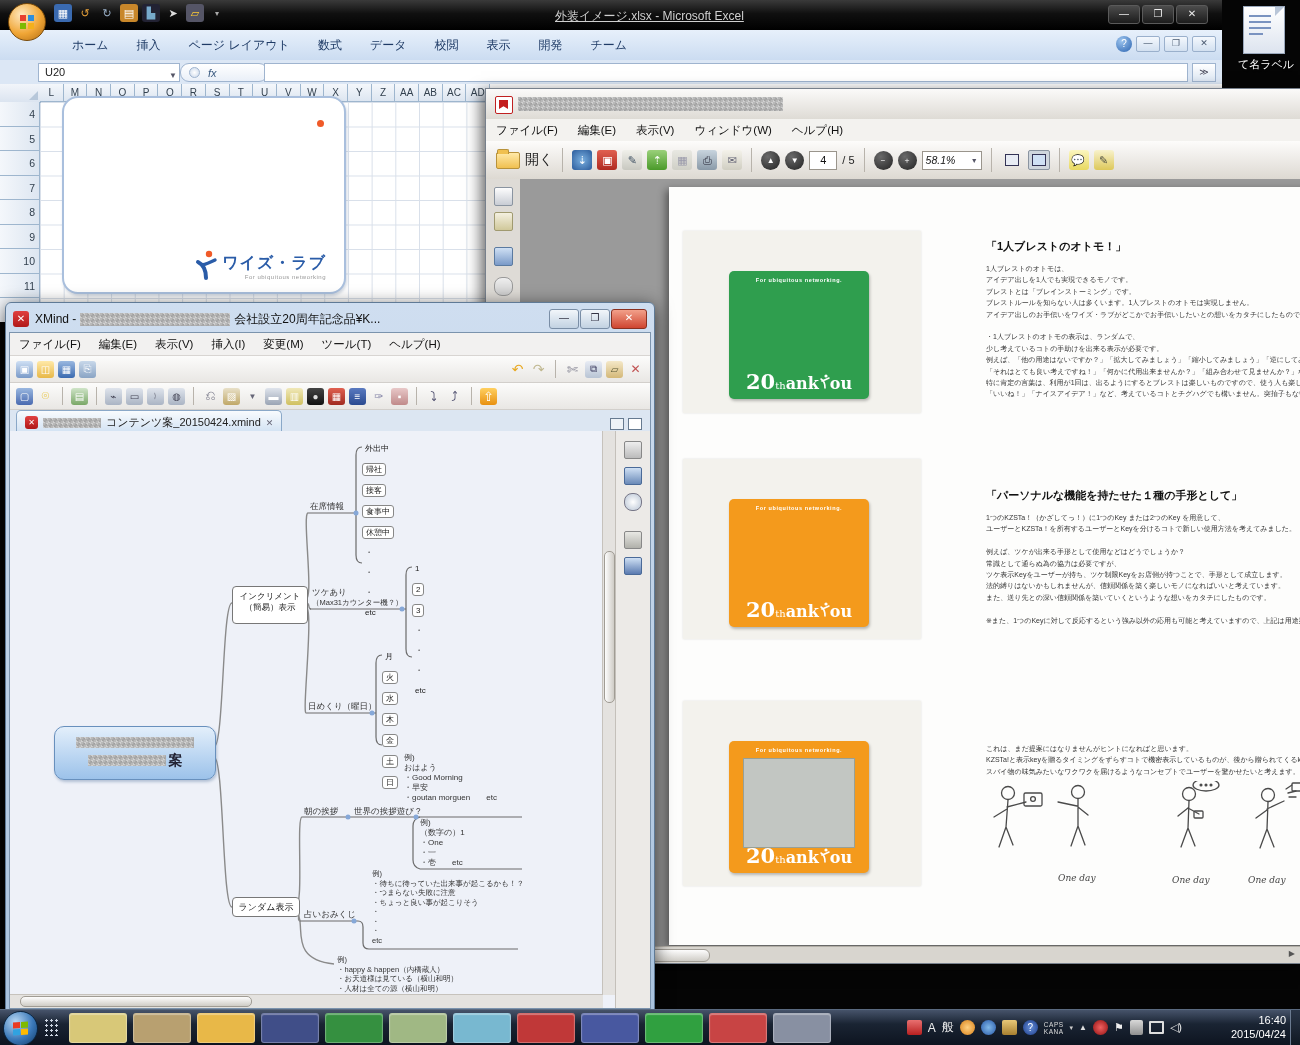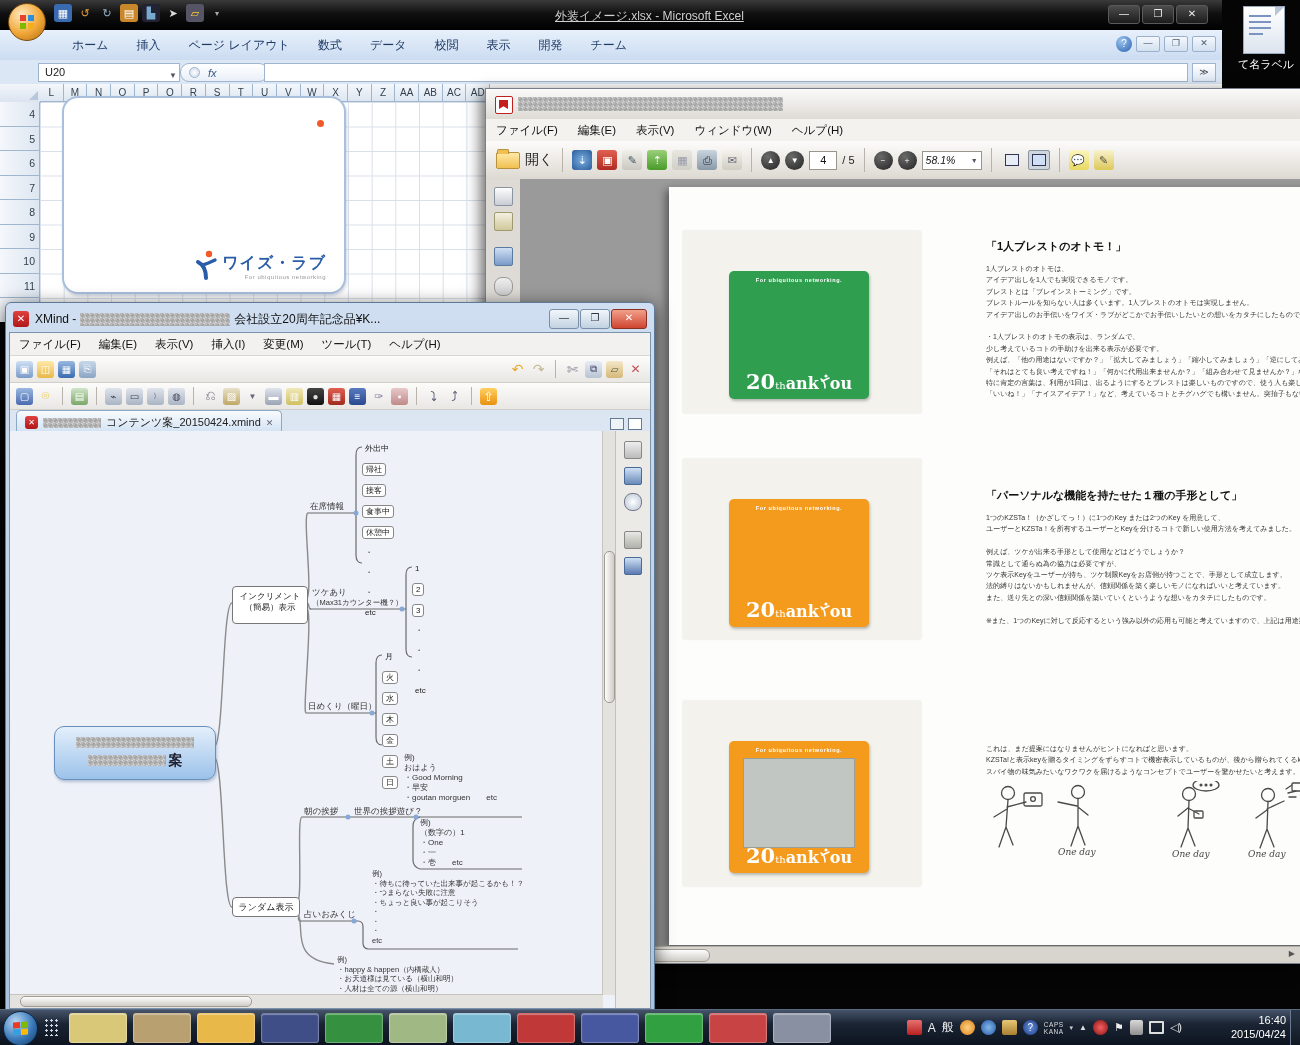--- a/index.html
+++ b/index.html
@@ -119,21 +119,21 @@
   .k-brand{position:absolute;left:0;right:0;bottom:5px;text-align:center;color:#fff;
     font-family:"DejaVu Serif","Liberation Serif",serif;white-space:nowrap;}
   .k-brand .b20{font-size:21px;font-weight:bold;}
   .k-brand .bth{font-size:10px;}
   .k-brand .bank{font-size:16px;font-weight:bold;}
   .k-brand .bou{font-size:16px;font-weight:bold;}
   .tcol{position:absolute;left:317px;width:318px;}
   .sec-h{font-size:11px;font-weight:bold;color:#111;margin-bottom:9px;white-space:nowrap;}
   .pline,.plines div{font-size:7px;line-height:11.4px;color:#333;white-space:nowrap;overflow:hidden;min-height:11.4px;}
   .figs{position:absolute;left:317px;top:594px;width:330px;height:95px;}
-  .figcap{position:absolute;font-family:"DejaVu Serif","Liberation Serif",serif;font-style:italic;font-size:9px;color:#444;}
+  .figcap{position:absolute;font-family:"DejaVu Serif","Liberation Serif",serif;font-style:italic;font-size:9px;color:#444;margin-top:26px;}
   .pdf-hscroll{position:absolute;left:0;bottom:0;right:0;height:16px;background:#d8d5cf;border-top:1px solid #b2aea6;}
   .hs-thumb{position:absolute;left:22px;top:2px;width:200px;height:11px;background:linear-gradient(#fdfdfd,#cfccc6);border:1px solid #a09c94;border-radius:6px;}
   .hs-arrow{position:absolute;top:2px;font-size:8px;color:#555;}
 
   
   .xm{position:absolute;left:5px;top:302px;width:650px;height:708px;z-index:3;
     background:linear-gradient(#cfdef0,#a9c2dd);border:1px solid #5f7globa;border:1px solid #5f7a96;border-radius:6px 6px 0 0;
     box-shadow:0 4px 18px rgba(0,0,0,.65);padding:3px;box-sizing:border-box;}
   .xm-title{height:26px;display:flex;align-items:center;gap:6px;padding:0 4px;}
   .xm-logo{width:16px;height:16px;border-radius:3px;background:linear-gradient(#e04040,#b01818);color:#fff;

